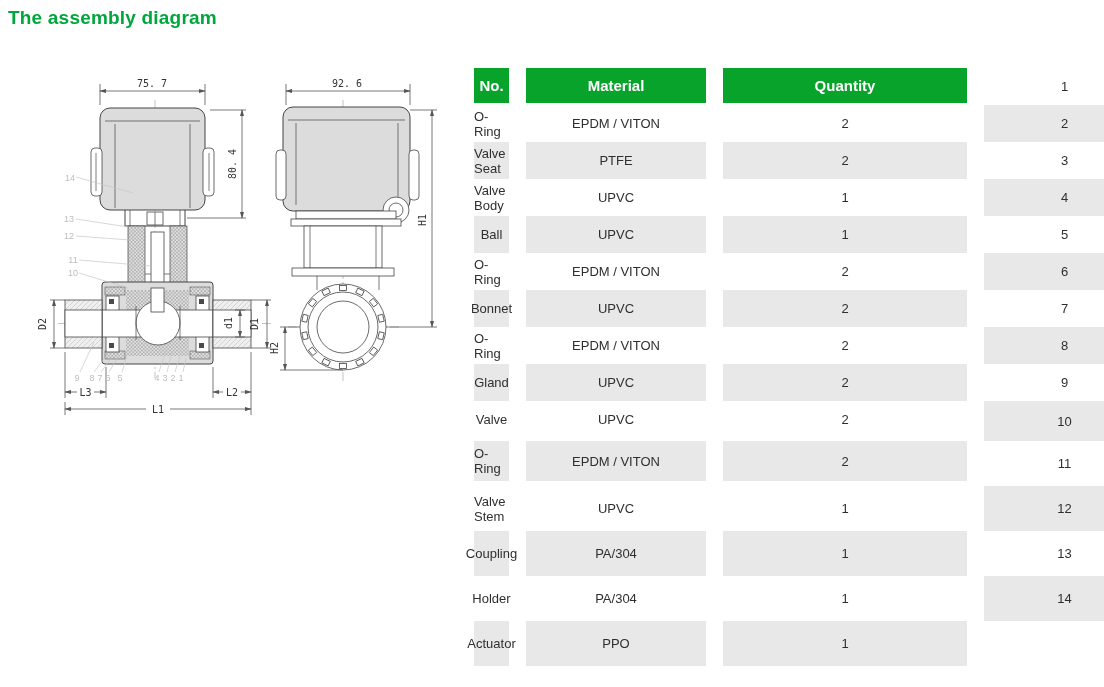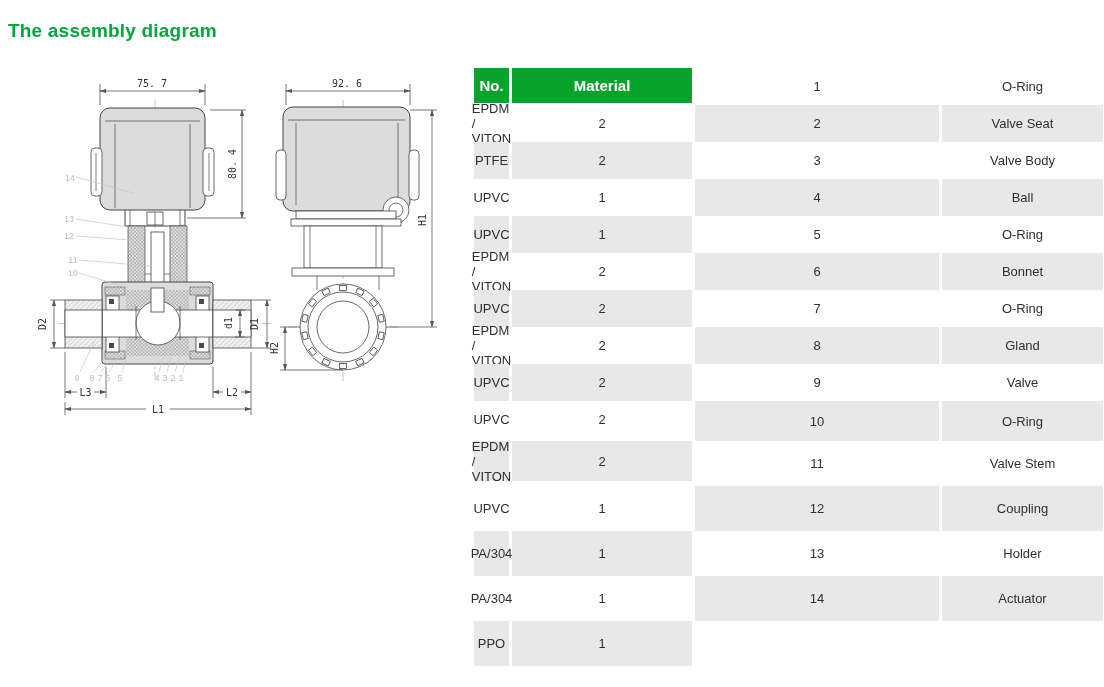--- a/index.html
+++ b/index.html
@@ -1,27 +1,27 @@
 <!DOCTYPE html>
 <html><head>
 <meta charset="utf-8">
 <style>
   html,body{margin:0;padding:0}
   body{
     width:1104px;height:687px;position:relative;overflow:hidden;
     background:#ffffff;font-family:"Liberation Sans",sans-serif;
   }
   .title{
-    position:absolute;left:8px;top:20px;font-size:19px;font-weight:700;
+    position:absolute;left:8px;top:7px;font-size:19px;font-weight:700;
     color:#00a73c;letter-spacing:.2px;
   }
   
   .parts-table{
     position:absolute;left:474px;top:68px;width:629px;
-    display:grid;grid-template-columns:35px 180px 244px 161px;column-gap:3px;
+    display:grid;grid-template-columns:35px 180px 244px 161px;column-gap:17px;
   }
   .hcell{
     background:#07a32b;color:#fff;font-weight:700;font-size:15px;height:35px;
     display:flex;align-items:center;justify-content:center;
   }
   .cell{
     display:flex;align-items:center;justify-content:center;
     font-size:13px;color:#2f2f2f;background:#fff;
   }
   .trow{display:contents}
@@ -250,20 +250,21 @@
       <path class="dim" d="M270,267 H250 M313,310 H250"></path>
       <path class="dim" d="M255,267 V310" marker-start="url(#arr)" marker-end="url(#arr)"></path>
       <text class="dimt" text-anchor="middle" x="248" y="288" transform="rotate(-90 248 288)">H2</text>
     </g>
   </g>
 </svg>
 
 <div class="parts-table">
   <div class="hcell">No.</div>
   <div class="hcell">Material</div>
+  <div class="hcell">Quantity</div>
 
   <div class="trow ra">
     <div class="cell">1</div>
     <div class="cell">O-Ring</div>
     <div class="cell">EPDM / VITON</div>
     <div class="cell">2</div>
   </div>
   <div class="trow ra g">
     <div class="cell">2</div>
     <div class="cell">Valve Seat</div>

